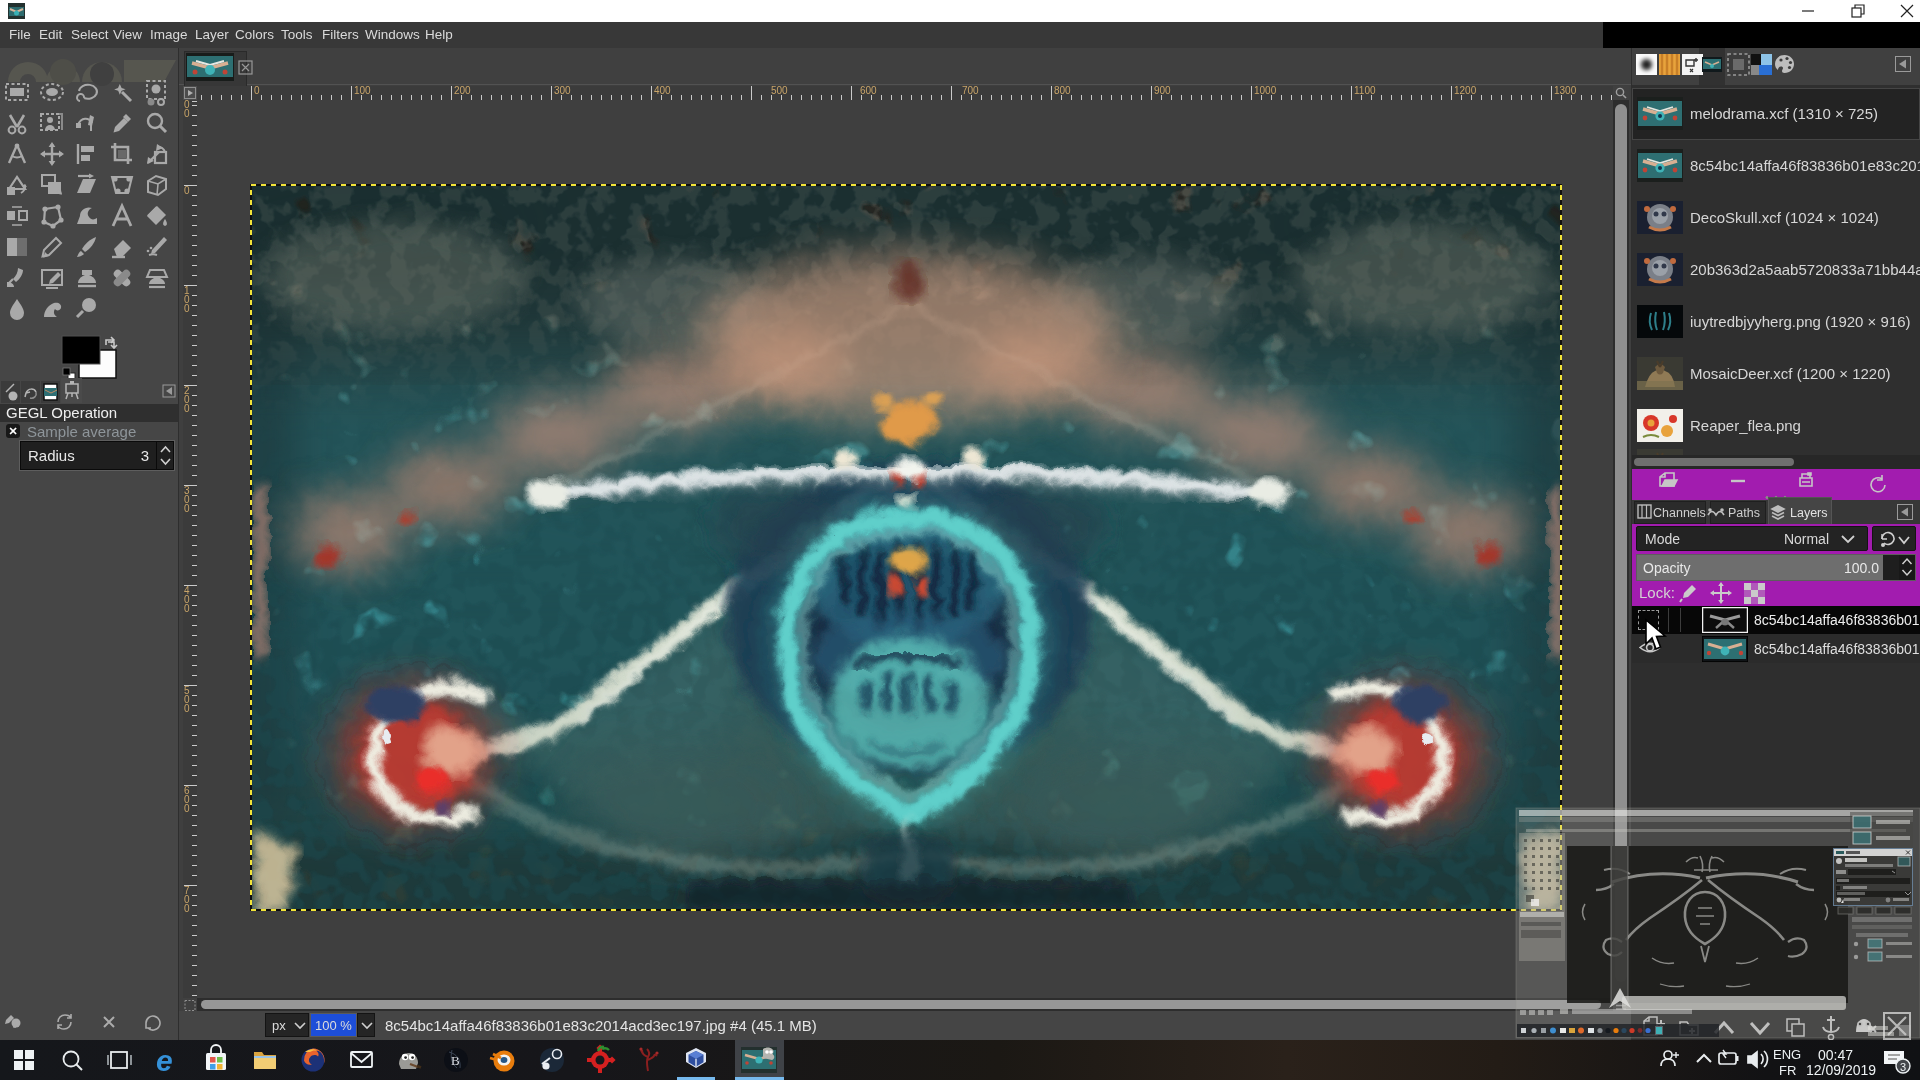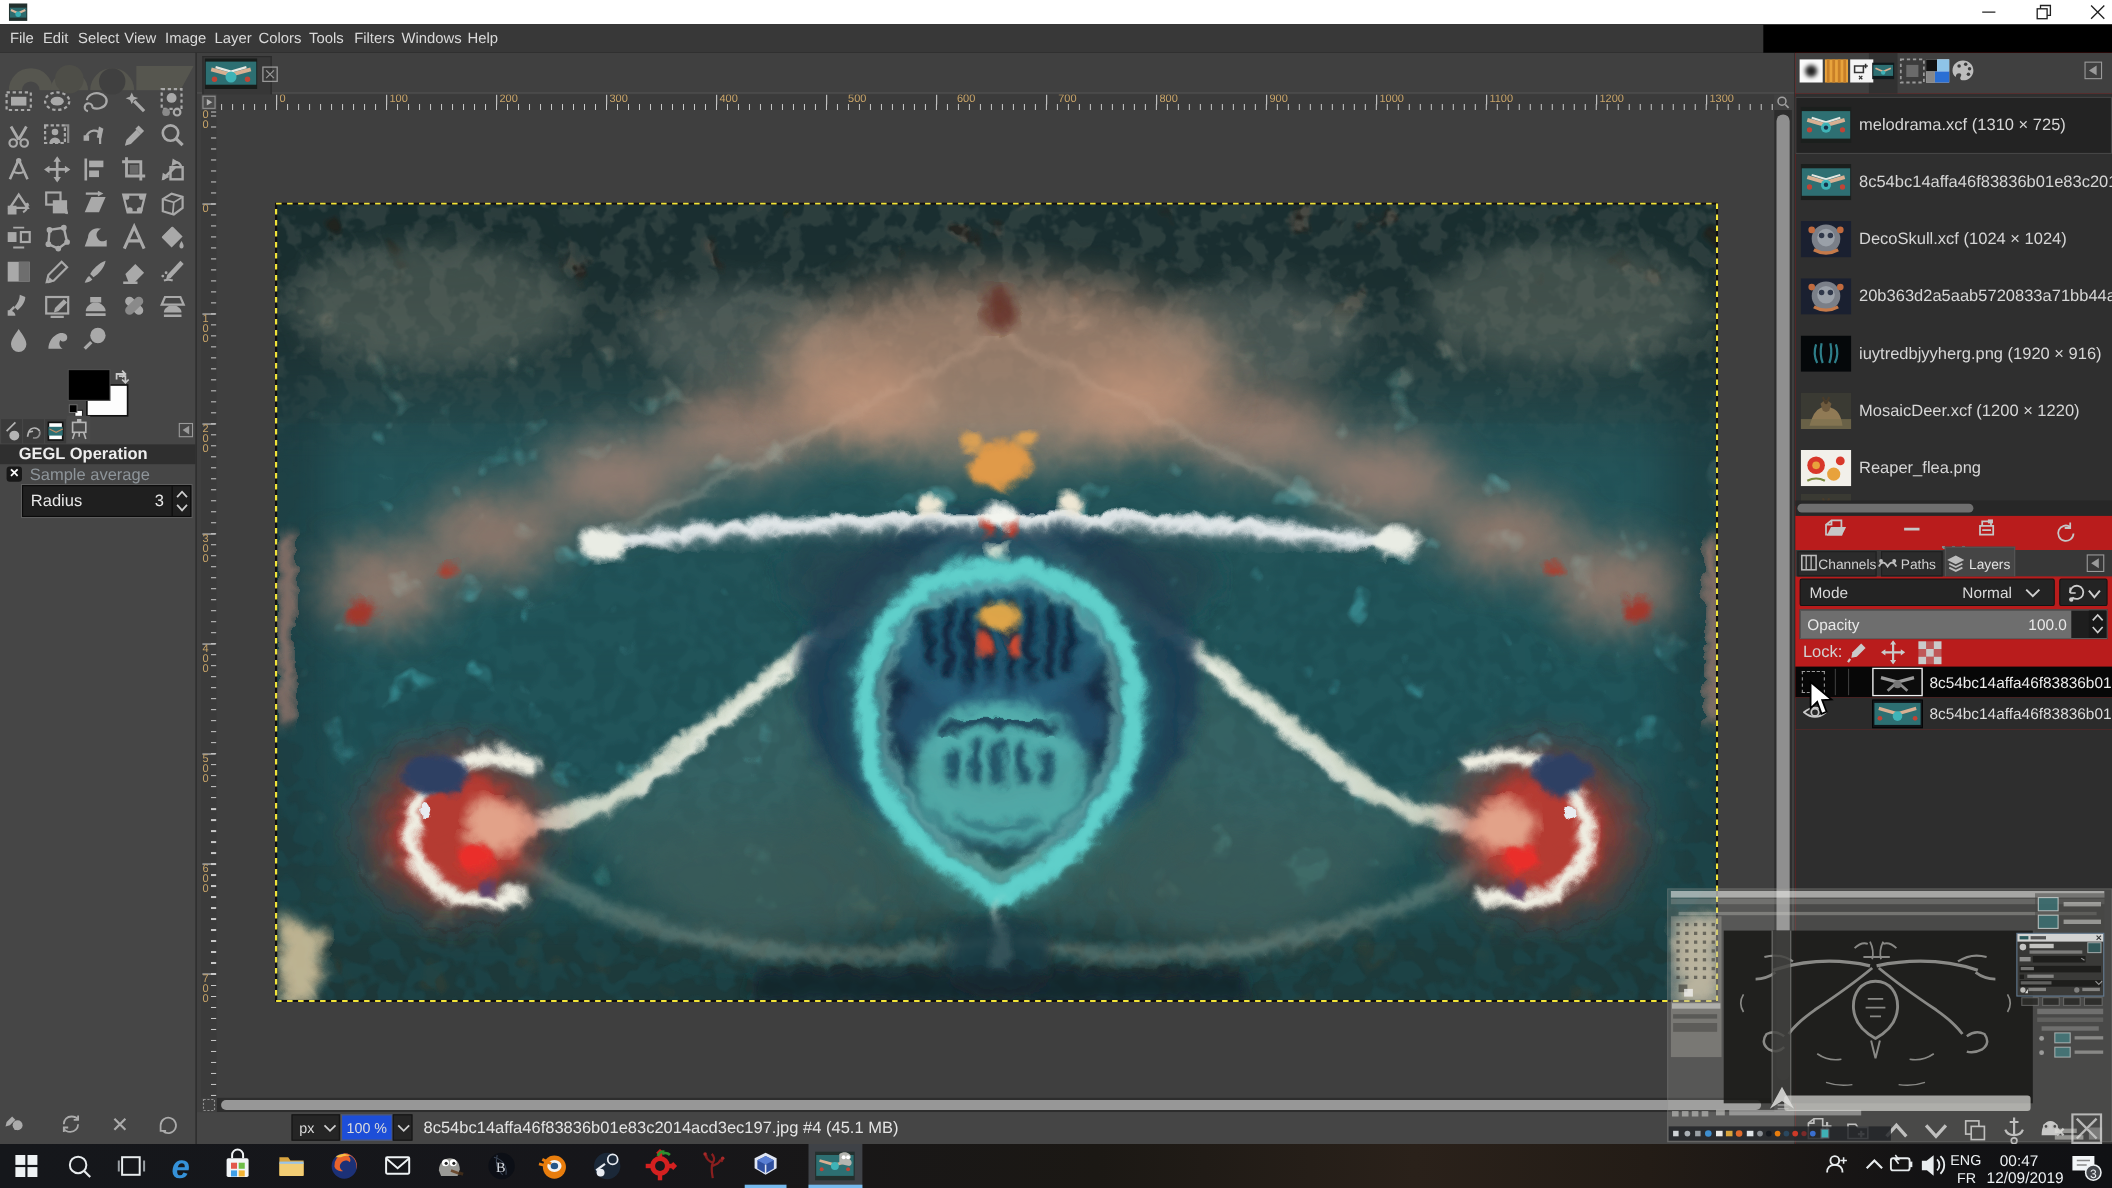--- a/index.html
+++ b/index.html
@@ -10,21 +10,21 @@
   #title { left:0; top:0; width:1920px; height:22px; background:#ffffff; color:#000; }
   #title .txt { position:absolute; left:30px; top:3px; font-size:14px; color:#111; }
   
   #menu { left:0; top:22px; width:1603px; height:26px; background:#383838; color:#dadada; font-size:13.5px; }
   #menu span { position:absolute; top:5px; }
   
   #left { left:0; top:48px; width:178px; height:992px; background:#464646; }
   
   #cv { left:178px; top:48px; width:1454px; height:992px; background:#3f3f3f; overflow:hidden; border-left:1px solid #2e2e2e; border-right:1px solid #2e2e2e; }
   
-  #right { left:1632px; top:48px; width:288px; height:992px; background:#b91c1c; overflow:hidden; }
+  #right { left:1632px; top:48px; width:288px; height:992px; background:#a21caf; overflow:hidden; }
   
   #task { left:0; top:1040px; width:1920px; height:40px;
     background:linear-gradient(90deg,#15171b 0%,#16161a 30%,#1b1814 52%,#2a211a 67%,#231c16 78%,#121214 92%,#101114 100%); }
 </style></head>
 <body>
 <div id="stage">
   <div class="abs" id="title">
     <svg class="abs" style="left:8px;top:3px" width="17" height="16" viewBox="0 0 17 16">
         <rect width="17" height="16" fill="#23302e"></rect>
         <rect x="1" y="4" width="15" height="9" fill="#2d6b6e"></rect>
@@ -321,21 +321,21 @@
         <path d="M6 972 l5 -5 3 3 -5 5 -4 1 z" fill="#ababab" stroke="none"></path>
           <circle cx="16" cy="975" r="4.5" fill="#ababab" stroke="none"></circle>
           <text x="13.5" y="978.5" fill="#303030" font-size="8" font-weight="bold" font-family="Liberation Sans">i</text>
         <path d="M58 974 c0 -4 3 -7 7 -7 c3 0 5 1 6 3 M71 966 v4 h-4"></path>
           <path d="M71 974 c0 4 -3 7 -7 7 c-3 0 -5 -1 -6 -3 M58 981 v-4 h4"></path>
         <path d="M104 969 l10 10 M114 969 l-10 10" stroke-width="2"></path>
         <path d="M146 975 a7 7 0 1 1 2 5 M146 975 v5 h5"></path>
       </g>
     </svg>
     <div class="abs" style="left:0;top:356px;width:178px;height:18px;background:#2f2f2f"></div>
-    <div class="abs" style="left:17px;top:356px;font-size:15px;font-weight:bold;color:#eeeeee">GEGL Operation</div>
+    <div class="abs" style="left:6px;top:356px;font-size:15px;font-weight:normal;color:#eeeeee">GEGL Operation</div>
     <div class="abs" style="left:6px;top:376px;width:14px;height:14px;background:#181818;border-radius:3px;color:#fff;font-size:11px;font-weight:bold;text-align:center;line-height:14px">✕</div>
     <div class="abs" style="left:27px;top:375px;font-size:15px;color:#8e959a">Sample average</div>
     <div class="abs" style="left:20px;top:393px;width:154px;height:29px;background:#1f1f1f;border:1px solid #0a0a0a;box-shadow:0 0 0 1px #5e5e5e">
       <div class="abs" style="left:7px;top:5px;font-size:15px;color:#e8e8e8">Radius</div>
       <div class="abs" style="right:24px;top:5px;font-size:15px;color:#e8e8e8">3</div>
       <div class="abs" style="right:0;top:0;width:17px;height:27px;border-left:1px solid #0a0a0a">
         <svg width="17" height="27">
             <path d="M4 10 l4.5-5 4.5 5 M4 17 l4.5 5 4.5-5" stroke="#cfcfcf" stroke-width="1.6" fill="none"></path>
           </svg>
       </div>
@@ -369,21 +369,21 @@
     <div class="abs" id="hruler" style="left:18px;top:38px;width:1416px;height:14px;background:#3b3b3b;overflow:hidden">
       <div class="abs" style="left:0;top:0;width:1416px;height:14px;background:
         repeating-linear-gradient(90deg, #cacaca 0 1px, transparent 1px 10px) 4px 0 / 100% 100%;
         -webkit-mask:linear-gradient(#0000 0 9px,#000 9px);mask:linear-gradient(#0000 0 9px,#000 9px)"></div>
       <span class="abs" style="left:54px;top:0;font-size:10px;color:#c8a468;border-left:1px solid #cacaca;height:9px;line-height:10px;padding-left:2px">0</span>
         <span class="abs" style="left:154px;top:0;font-size:10px;color:#c8a468;border-left:1px solid #cacaca;height:9px;line-height:10px;padding-left:2px">100</span>
         <span class="abs" style="left:254px;top:0;font-size:10px;color:#c8a468;border-left:1px solid #cacaca;height:9px;line-height:10px;padding-left:2px">200</span>
         <span class="abs" style="left:354px;top:0;font-size:10px;color:#c8a468;border-left:1px solid #cacaca;height:9px;line-height:10px;padding-left:2px">300</span>
         <span class="abs" style="left:454px;top:0;font-size:10px;color:#c8a468;border-left:1px solid #cacaca;height:9px;line-height:10px;padding-left:2px">400</span>
         <span class="abs" style="left:554px;top:0;font-size:10px;color:#c8a468;border-left:1px solid #cacaca;height:9px;line-height:10px;padding-left:19px">500</span>
-        <span class="abs" style="left:654px;top:0;font-size:10px;color:#c8a468;border-left:1px solid #cacaca;height:9px;line-height:10px;padding-left:18px">600</span>
+        <span class="abs" style="left:654px;top:0;font-size:10px;color:#c8a468;border-left:1px solid #cacaca;height:9px;line-height:10px;padding-left:8px">600</span>
         <span class="abs" style="left:754px;top:0;font-size:10px;color:#c8a468;border-left:1px solid #cacaca;height:9px;line-height:10px;padding-left:10px">700</span>
         <span class="abs" style="left:854px;top:0;font-size:10px;color:#c8a468;border-left:1px solid #cacaca;height:9px;line-height:10px;padding-left:2px">800</span>
         <span class="abs" style="left:954px;top:0;font-size:10px;color:#c8a468;border-left:1px solid #cacaca;height:9px;line-height:10px;padding-left:2px">900</span>
         <span class="abs" style="left:1054px;top:0;font-size:10px;color:#c8a468;border-left:1px solid #cacaca;height:9px;line-height:10px;padding-left:2px">1000</span>
         <span class="abs" style="left:1154px;top:0;font-size:10px;color:#c8a468;border-left:1px solid #cacaca;height:9px;line-height:10px;padding-left:2px">1100</span>
         <span class="abs" style="left:1254px;top:0;font-size:10px;color:#c8a468;border-left:1px solid #cacaca;height:9px;line-height:10px;padding-left:2px">1200</span>
         <span class="abs" style="left:1354px;top:0;font-size:10px;color:#c8a468;border-left:1px solid #cacaca;height:9px;line-height:10px;padding-left:2px">1300</span>
     </div>
     <div class="abs" id="vruler" style="left:4px;top:52px;width:14px;height:944px;background:#3b3b3b;overflow:hidden">
       <div class="abs" style="left:0;top:0;width:14px;height:944px;background:

